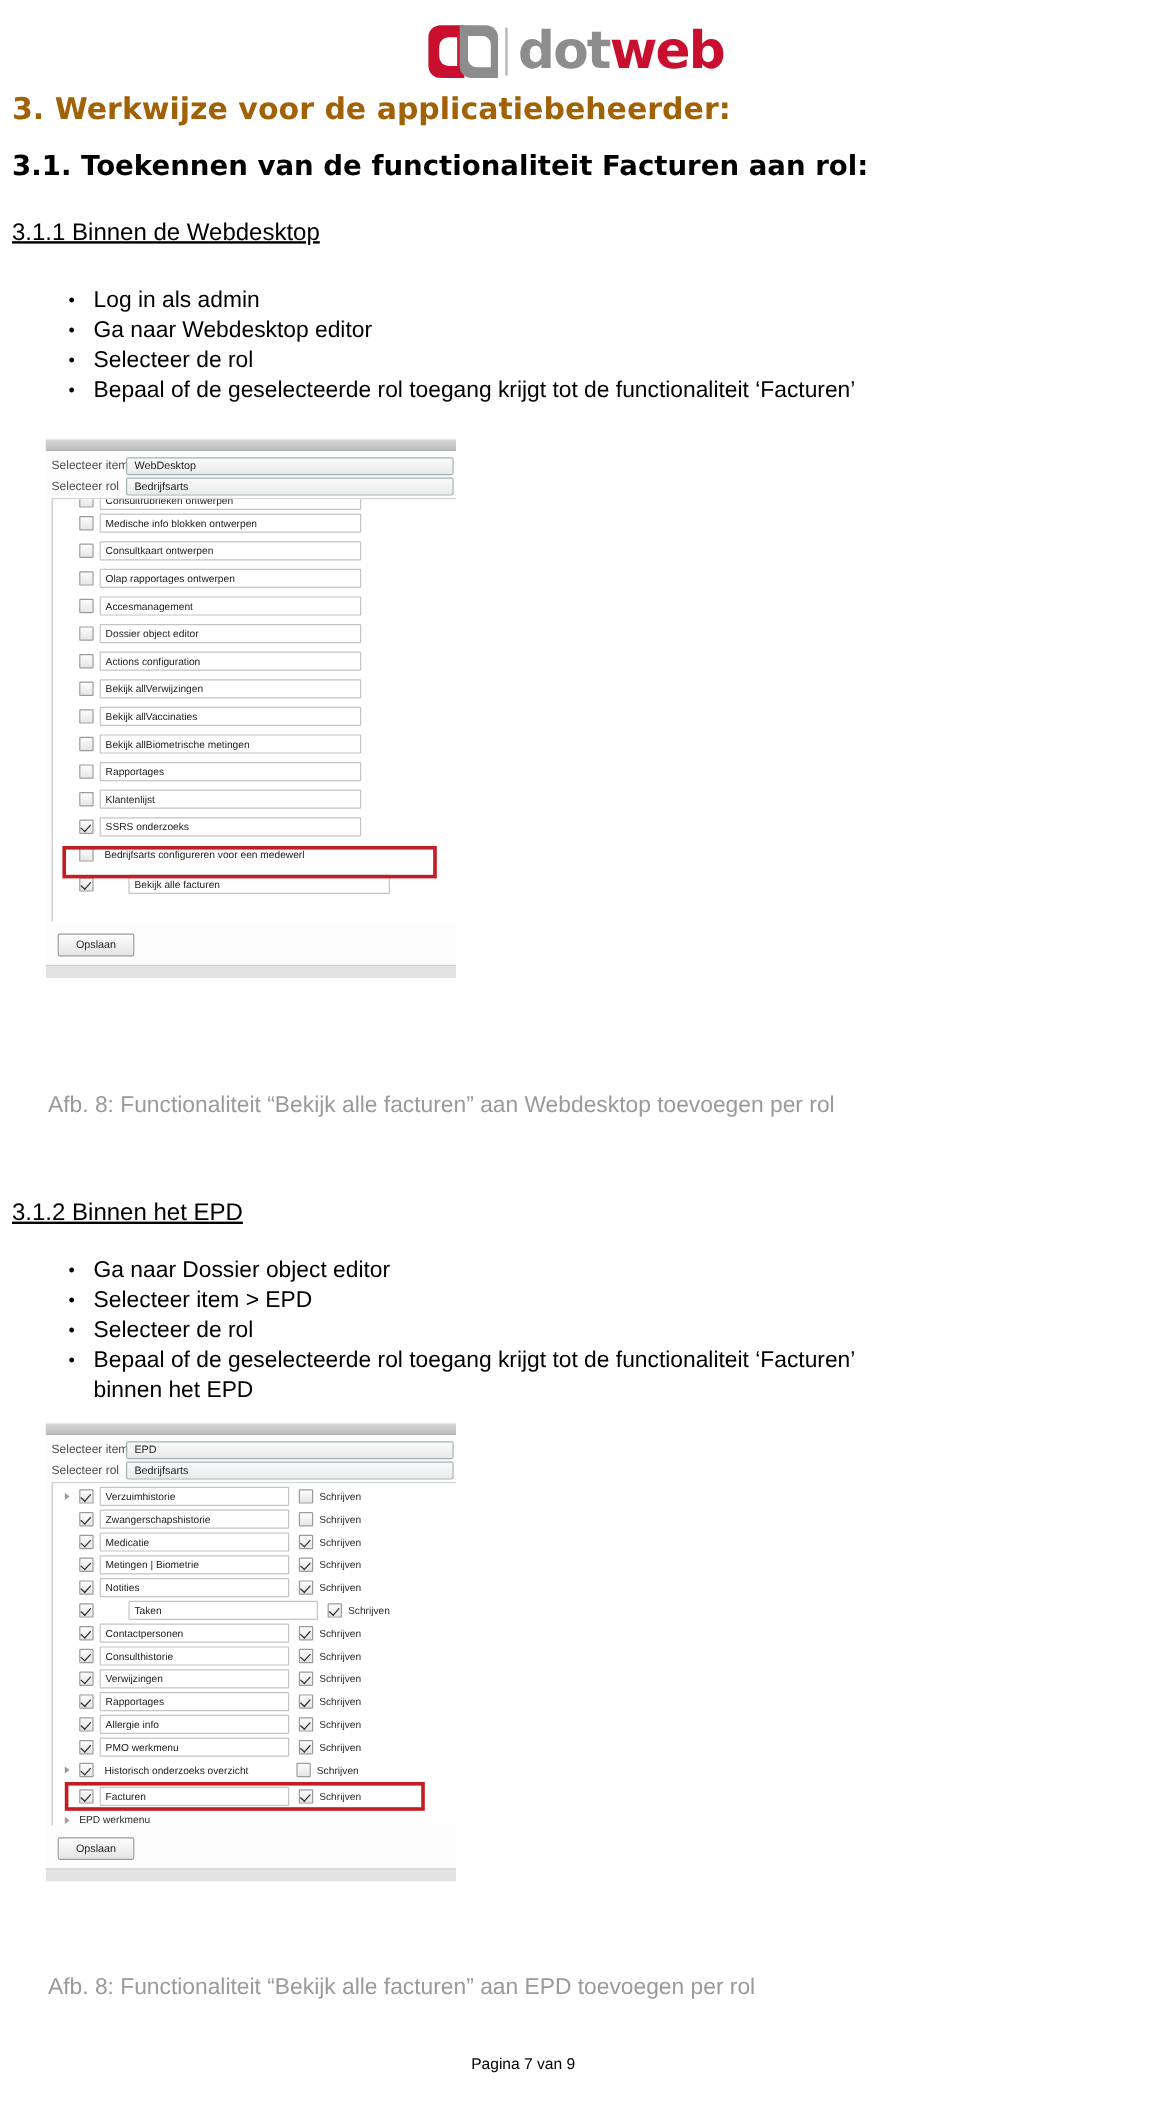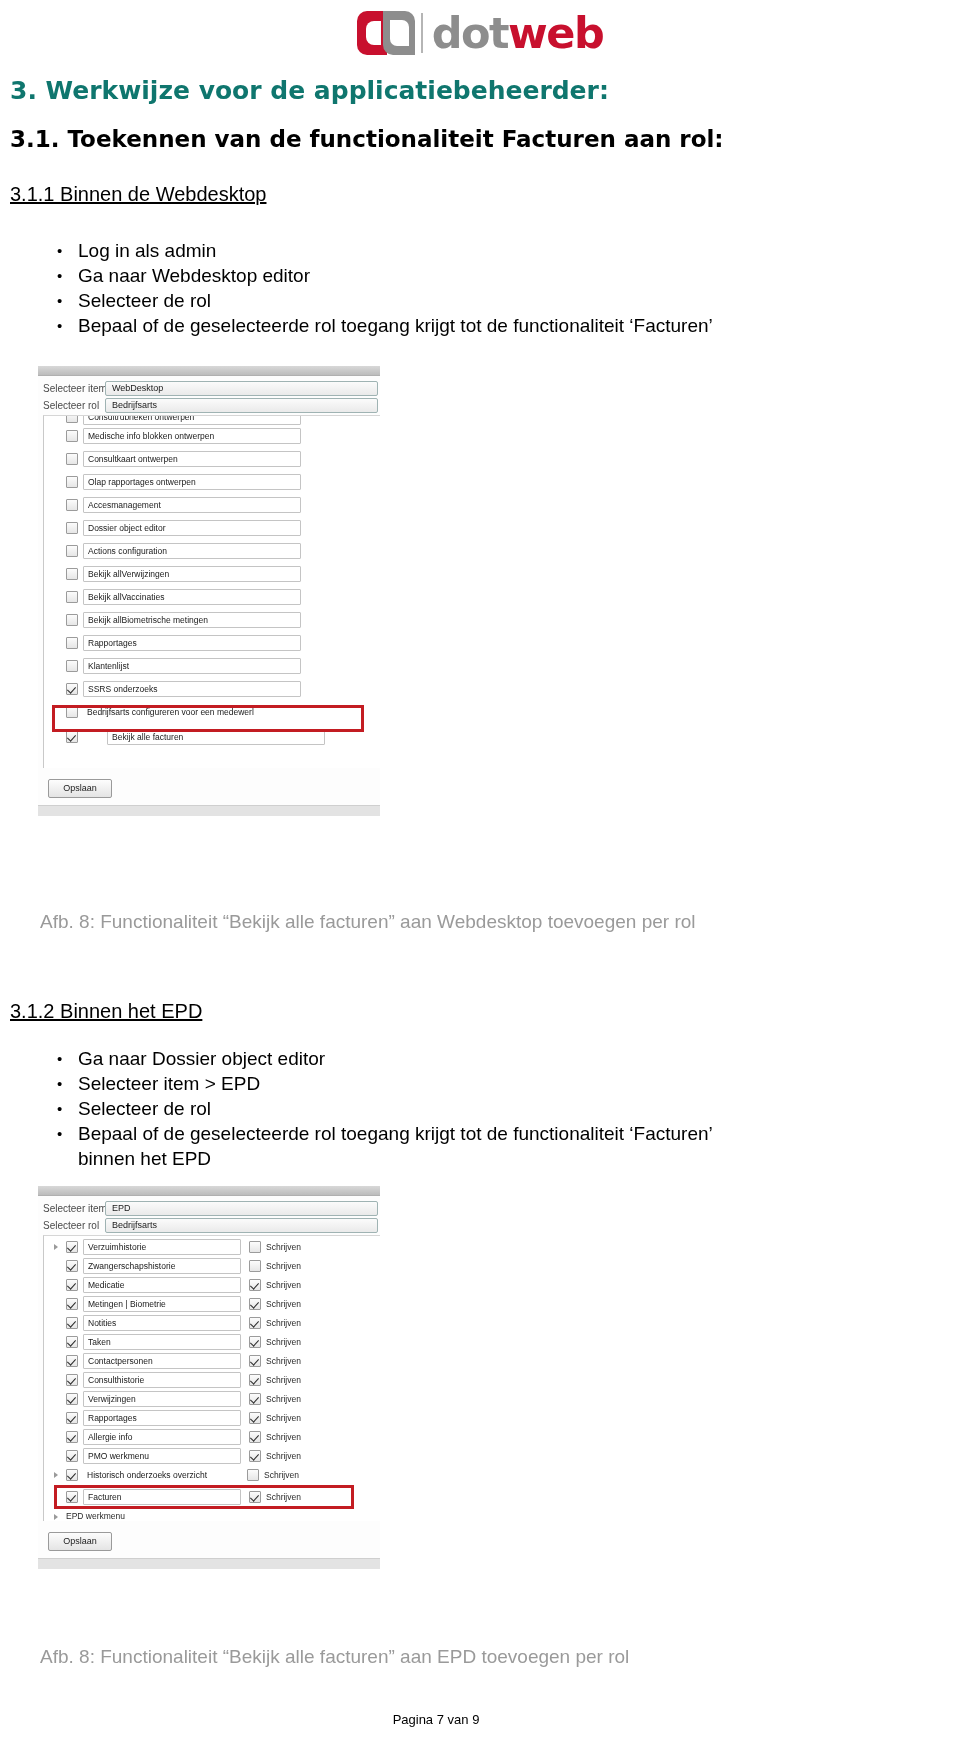--- a/index.html
+++ b/index.html
@@ -12,21 +12,21 @@
     height: 1755px;
     position: relative;
     font-family: "Liberation Sans", sans-serif;
     color: #000;
     overflow: hidden;
   }
 
   
   .logo-wrap {
     position: absolute;
-    top: 4px;
+    top: 14px;
     left: 0;
     width: 960px;
     height: 58px;
     display: flex;
     align-items: center;
     justify-content: center;
   }
   .logo {
     display: flex;
     align-items: center;
@@ -80,21 +80,21 @@
   }
   .logo-text .dot { color: #8d8d8d; }
   .logo-text .web { color: #c8102e; }
 
   
   .h1 {
     position: absolute;
     font-family: "DejaVu Sans", sans-serif;
     font-weight: bold;
     font-size: 25px;
-    color: #0f766e;
+    color: #a16207;
     white-space: nowrap;
   }
   .h2 {
     position: absolute;
     font-family: "DejaVu Sans", sans-serif;
     font-weight: bold;
     font-size: 23px;
     color: #000;
     white-space: nowrap;
   }
@@ -502,21 +502,21 @@
         <div class="cb checked"></div>
         <div class="perm-name" style="width:148px;">Notities</div>
         <div class="write-cell">
           <div class="cb checked"></div>
           <span class="wlabel">Schrijven</span>
         </div>
       </div>
 
       <div class="perm-row">
         <div class="cb checked"></div>
-        <div class="perm-name" style="width:148px;">Taken</div>
+        <div class="perm-name" style="width:148px;margin-left:24px;">Taken</div>
         <div class="write-cell">
           <div class="cb checked"></div>
           <span class="wlabel">Schrijven</span>
         </div>
       </div>
 
       <div class="perm-row">
         <div class="cb checked"></div>
         <div class="perm-name" style="width:148px;">Contactpersonen</div>
         <div class="write-cell">

